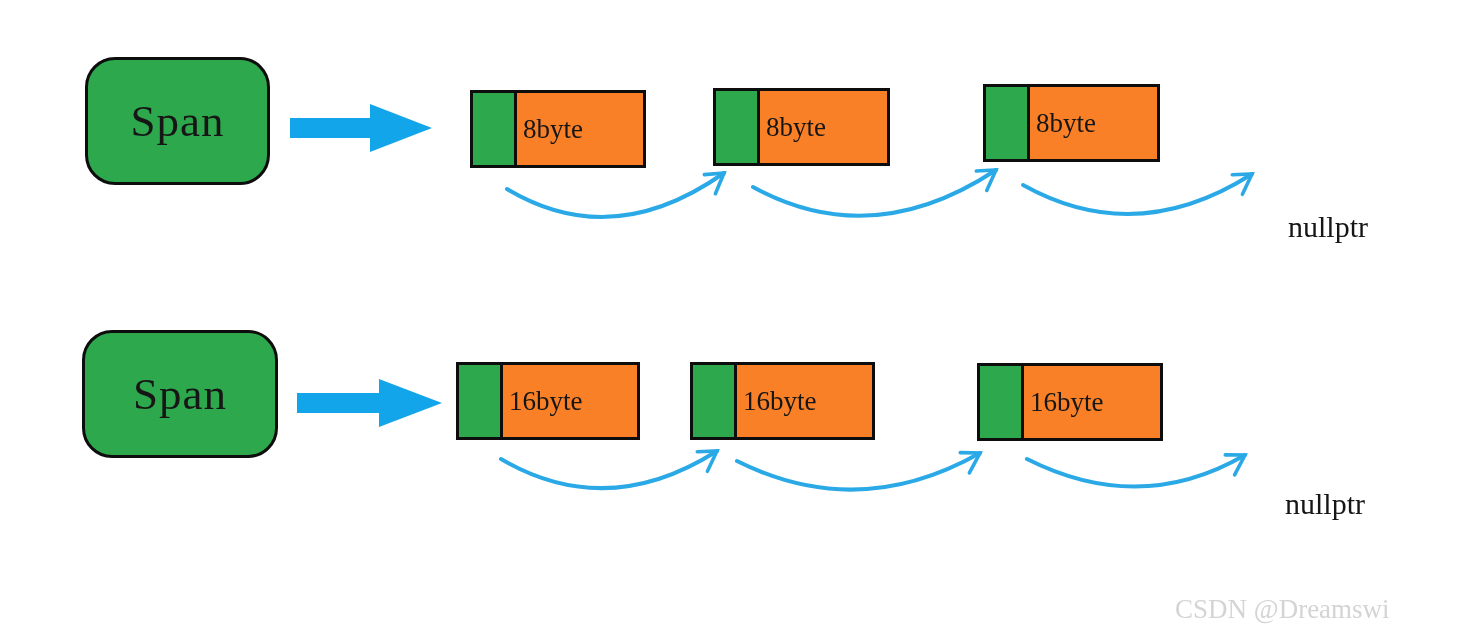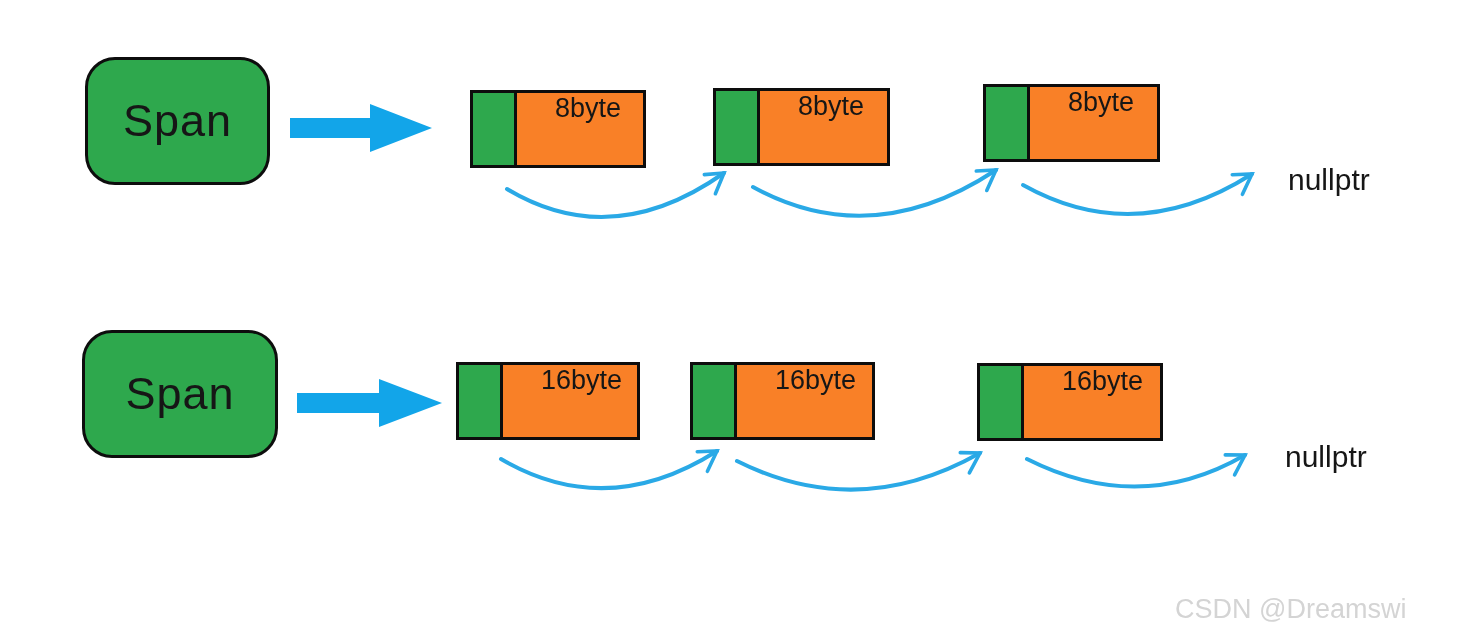--- a/index.html
+++ b/index.html
@@ -9,20 +9,21 @@
     height: 636px;
     overflow: hidden;
     background: var(--background, #ffffff);
     font-family: "Liberation Sans", sans-serif;
   }
   #canvas {
     position: relative;
     width: 1469px;
     height: 504px;
     background: var(--background, #ffffff);
+    font-family: Liberation Serif, serif;
   }
   .abs { position: absolute; }
 
   
   .span-box {
     position: absolute;
     box-sizing: border-box;
     background: var(--green, #2ea84d);
     border: 3px solid var(--border, #0d0d0d);
     border-radius: 30px;
@@ -49,23 +50,22 @@
     box-sizing: border-box;
     width: 44px;
     height: 100%;
     background: var(--green, #2ea84d);
     border-right: 3px solid var(--border, #0d0d0d);
     flex: 0 0 auto;
   }
   .seg-orange {
     flex: 1 1 auto;
     display: flex;
-    align-items: flex-start;
+    align-items: center;
     background: var(--orange, #f98027);
-    padding-left: 32px;
   }
   .block-label {
     font-size: 27px;
     color: var(--text, #161616);
     padding-left: 6px;
     white-space: nowrap;
   }
 
   
   .block-arrow polygon {
@@ -85,20 +85,21 @@
     stroke-width: 3.6;
     stroke-linecap: round;
     stroke-linejoin: miter;
   }
 
   .nullptr-label {
     position: absolute;
     font-size: 30px;
     color: var(--text, #161616);
     white-space: nowrap;
+    margin-top: 47px;
   }
 
   .watermark {
     position: absolute;
     left: 1175px;
     top: 594px;
     font-size: 27px;
     color: var(--watermark, #d4d4d4);
     white-space: nowrap;
   }

